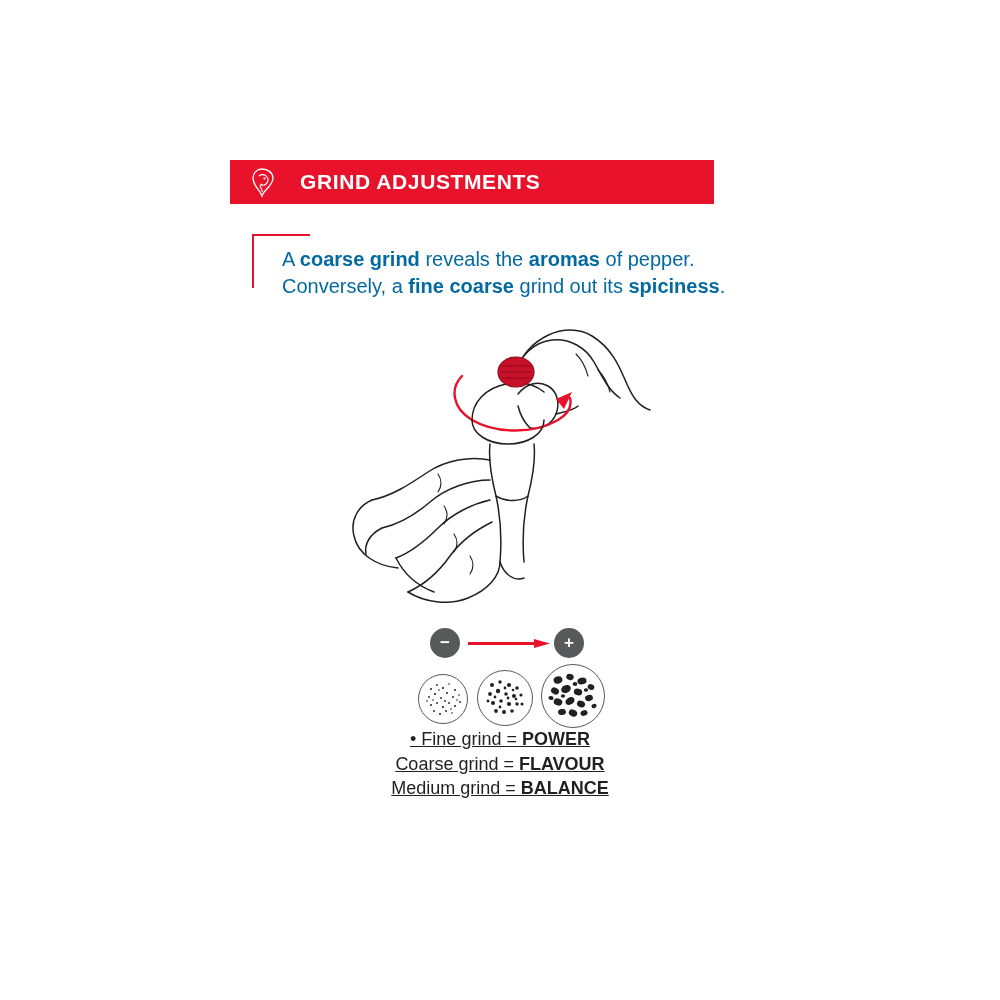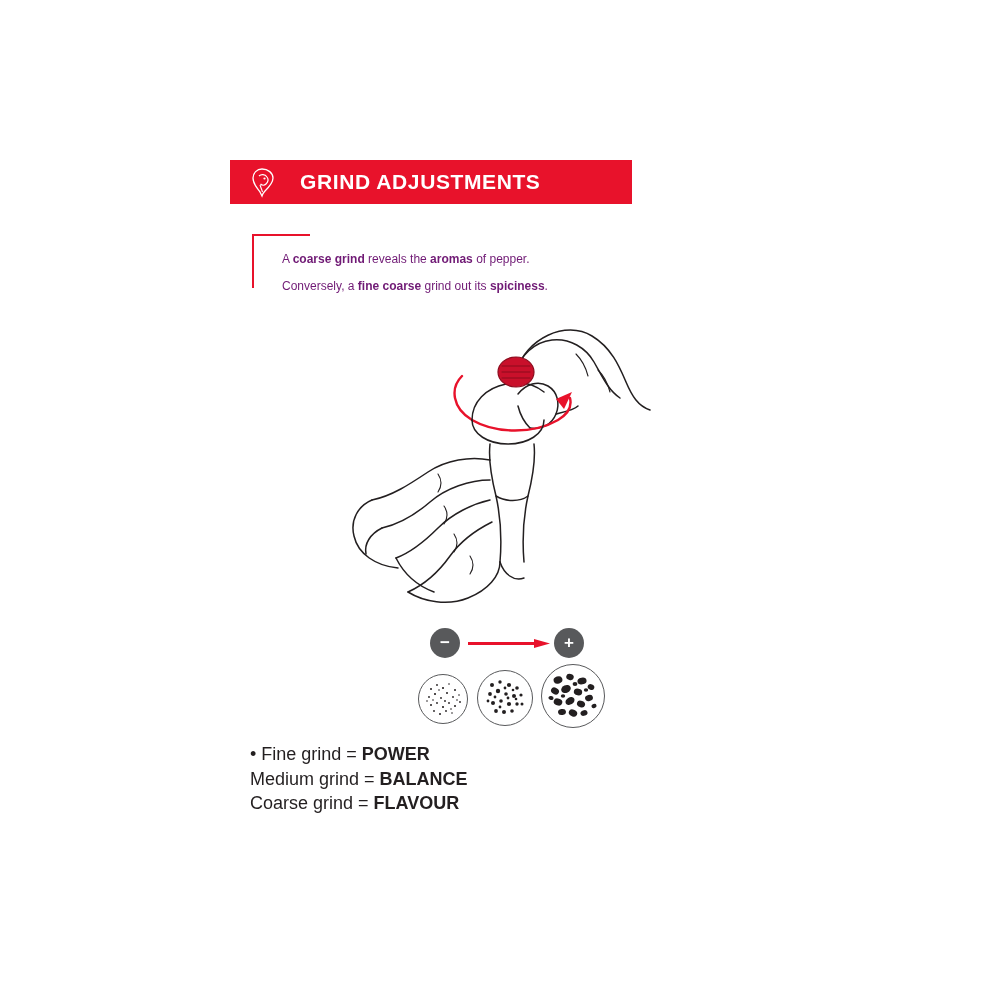--- a/index.html
+++ b/index.html
@@ -14,21 +14,21 @@
     color: #231f20;
     position: relative;
     overflow: hidden;
   }
 
   
   .header-banner {
     position: absolute;
     left: 230px;
     top: 160px;
-    width: 402px;
+    width: 484px;
     height: 44px;
     background: #e8122b;
     display: flex;
     align-items: center;
     box-sizing: border-box;
     padding-left: 18px;
   }
   .header-logo {
     width: 30px;
     height: 32px;
@@ -71,23 +71,23 @@
     left: 0;
     top: 0;
     width: 1.5px;
     height: 54px;
     background: #e8122b;
   }
   .intro-text {
     position: absolute;
     left: 30px;
     top: 12px;
-    font-size: 12px;
+    font-size: 20px;
     line-height: 27px;
-    color: #701a75;
+    color: #0369a1;
     white-space: nowrap;
   }
   .intro-text b { font-weight: bold; }
 
   
   .illustration {
     position: absolute;
     left: 320px;
     top: 310px;
     width: 380px;
@@ -141,25 +141,27 @@
     background: #ffffff;
   }
   .sample.s1 { left: 3px;   top: 12px; width: 48px; height: 48px; }
   .sample.s2 { left: 62px;  top: 8px;  width: 54px; height: 54px; }
   .sample.s3 { left: 126px; top: 2px;  width: 62px; height: 62px; }
 
   
   .legend {
     position: absolute;
     left: 250px;
-    top: 742px;
+    top: 727px;
     width: 500px;
+    text-align: center;
     font-size: 18px;
     line-height: 24.5px;
     color: #231f20;
+    text-decoration: underline;
   }
   .legend div { white-space: nowrap; }
   .legend b { font-weight: bold; }
 </style>
 </head>
 <body>
 
 <div class="header-banner">
   <svg class="header-logo" viewBox="0 0 30 32">
     <path d="M14 3 C9 3 5 7 5 12 C5 18 9 22 12 26 C13 28 14 30 14 30 C14 30 15 27 17 25 C21 21 25 17 25 12 C25 7 20 3 14 3 Z" fill="none" stroke="#ffffff" stroke-width="1.3"></path>
@@ -328,18 +330,18 @@
       </g>
     </svg>
   </div>
 </div>
 
 <div class="legend">
   <div>
     <span>• Fine grind = </span><b>POWER</b>
   </div>
   <div>
+    <span>Coarse grind = </span><b>FLAVOUR</b>
+  </div>
+  <div>
     <span>Medium grind = </span><b>BALANCE</b>
   </div>
-  <div>
-    <span>Coarse grind = </span><b>FLAVOUR</b>
-  </div>
 </div>
 
 </body></html>

